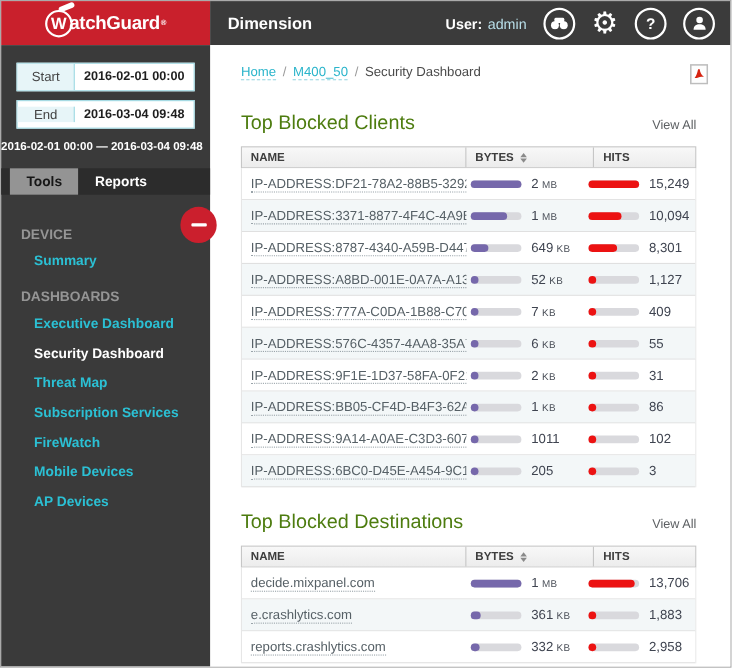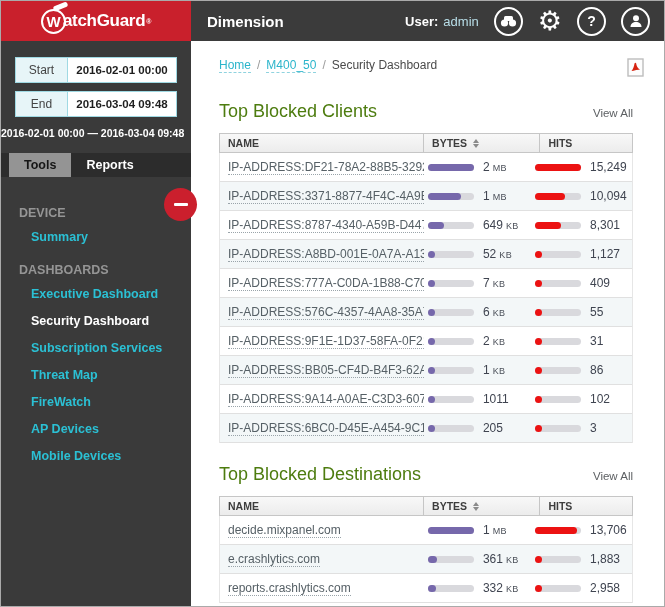--- a/index.html
+++ b/index.html
@@ -27,21 +27,21 @@
   .help-q { font-size:14px; font-weight:bold; color:#fff; }
 
   
   .bodyrow { display:flex; flex:1; min-height:0; }
   .sidebar { width:190px; background:#3a3a3a; flex-shrink:0; position:relative; z-index:2; }
   .main { flex:1; background:#fff; position:relative; overflow:hidden; }
 
   
   .date-box { margin:0 14px; display:flex; border:1px solid #9fd9e3; height:26px; background:#fff; font-size:12px; }
   .date-box.first { margin-top:16px; }
-  .date-box + .date-box { margin-top:8px; }
+  .date-box + .date-box { margin-top:8px;align-items:center; }
   .date-label { width:52px; background:#e7f5f8; color:#444; display:flex; align-items:center; justify-content:center;
                 border-right:1px solid #9fd9e3; }
   .date-value { flex:1; display:flex; align-items:center; justify-content:center; color:#1e1e1e; font-weight:bold; font-size:11.5px; }
   .range { color:#fff; font-weight:bold; font-size:10.5px; text-align:left; margin-top:10px; }
   .tabs { display:flex; margin-top:14px; background:#2c2c2c; padding-left:8px; }
   .tab { padding:5px 15px; font-size:12.5px; font-weight:bold; color:#fff; cursor:default; }
   .tab.active { background:#949494; color:#161616; }
   .nav { padding:16px 0 0 18px; }
   .nav-title { color:#959595; font-weight:bold; font-size:12.5px; margin:13px 0 3px; }
   .nav-item { color:#2bc0d4; font-weight:bold; font-size:12.5px; padding:6.5px 0 6.5px 12px; }
@@ -138,25 +138,25 @@
       <div class="tabs">
           <div class="tab active">Tools</div>
           <div class="tab">Reports</div>
         </div>
       <div class="nav">
           <div class="nav-title">DEVICE</div>
           <div class="nav-item">Summary</div>
           <div class="nav-title">DASHBOARDS</div>
           <div class="nav-item">Executive Dashboard</div>
           <div class="nav-item active">Security Dashboard</div>
+          <div class="nav-item">Threat Map</div>
           <div class="nav-item">Subscription Services</div>
-          <div class="nav-item">Threat Map</div>
           <div class="nav-item">FireWatch</div>
+          <div class="nav-item">Mobile Devices</div>
           <div class="nav-item">AP Devices</div>
-          <div class="nav-item">Mobile Devices</div>
         </div>
 
       <div class="collapse-btn">
         <span class="minus"></span>
       </div>
     </div>
 
     <div class="main">
       <div class="breadcrumb">
         <span class="crumb-link">Home</span>

